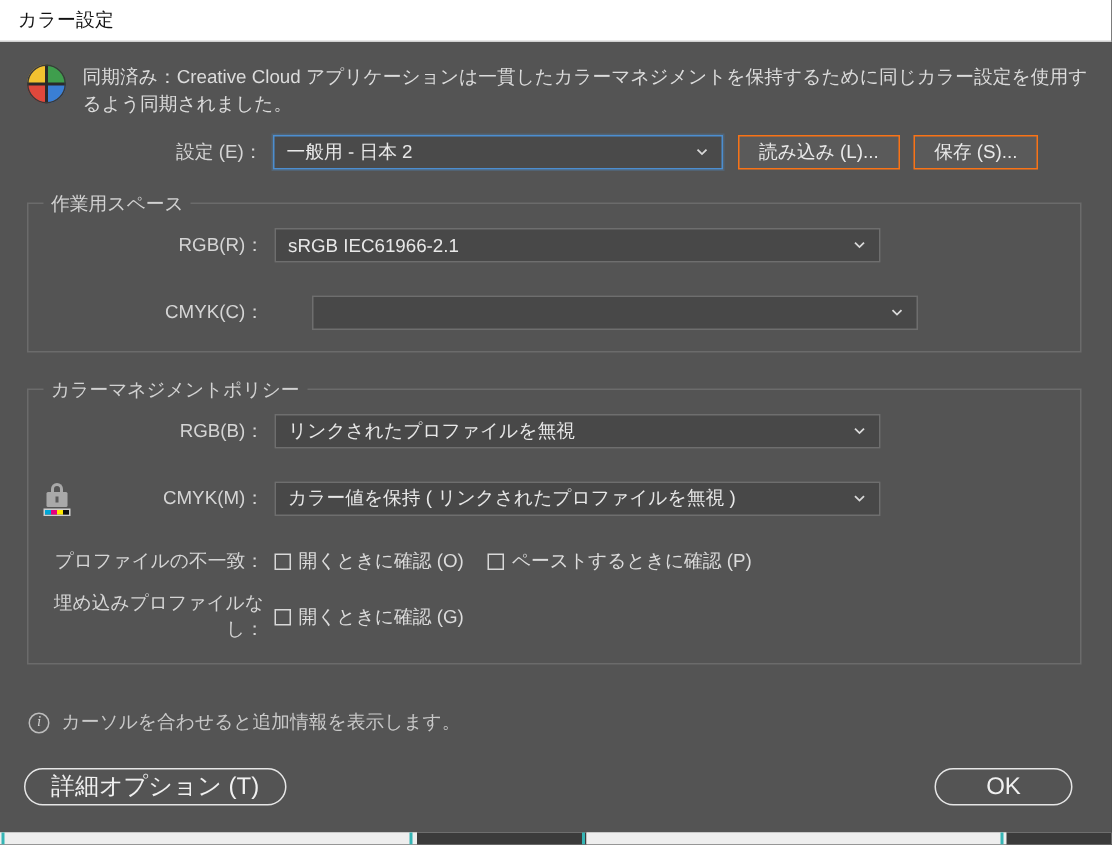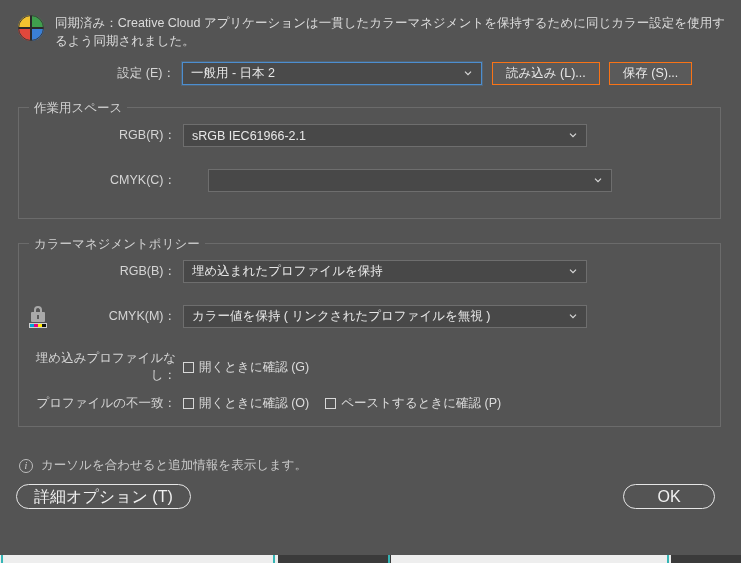--- a/index.html
+++ b/index.html
@@ -180,21 +180,21 @@
     font-size: 12.5px;
     color: #d2d2d2;
     white-space: nowrap;
   }
   .group-row {
     display: flex;
     align-items: center;
     margin-bottom: 22px;
     position: relative;
   }
-  .group-row:last-child { margin-bottom: 12px; gap: 25px; }
+  .group-row:last-child { margin-bottom: 0; gap: 25px; }
   .group .label-right { width: 164px; }
 
   
   .lock-icon {
     position: absolute;
     left: 9px;
     top: 50%;
     transform: translateY(-50%);
     width: 20px;
     height: 22px;
@@ -354,20 +354,23 @@
     width: 2px;
     height: 8px;
     background: #35b5b5;
   }
 </style>
 </head>
 <body>
 
 <div class="window">
 
+  <div class="titlebar">
+    <span class="titlebar-text">カラー設定</span>
+  </div>
 
   <div class="dialog-body">
 
     <div class="sync-row">
       <div class="sync-icon">
         <div class="quad">
           <div class="q q-tl"></div>
           <div class="q q-tr"></div>
           <div class="q q-bl"></div>
           <div class="q q-br"></div>
@@ -419,21 +422,21 @@
         </div>
       </div>
     </div>
 
     <div class="group" style="margin-top:24px;">
       <div class="group-title">カラーマネジメントポリシー</div>
 
       <div class="group-row">
         <div class="label-right">RGB(B)：</div>
         <div class="combo" style="width:404px;">
-          <span>埋め込まれたプロファイルを保持</span>
+          <span>リンクされたプロファイルを無視</span>
           <span class="chev">
             <svg width="8" height="8" viewBox="0 0 8 8">
                 <path d="M1 2.5 L4 5.5 L7 2.5" fill="none" stroke="#d9d9d9" stroke-width="1.2"></path>
               </svg>
           </span>
         </div>
       </div>
 
       <div class="group-row">
         <div class="lock-icon">
@@ -452,42 +455,42 @@
           <span>カラー値を保持 ( リンクされたプロファイルを無視 )</span>
           <span class="chev">
             <svg width="8" height="8" viewBox="0 0 8 8">
                 <path d="M1 2.5 L4 5.5 L7 2.5" fill="none" stroke="#d9d9d9" stroke-width="1.2"></path>
               </svg>
           </span>
         </div>
       </div>
 
       <div class="check-row" style="padding-left:0;">
-        <div class="label-right">埋め込みプロファイルなし：</div>
-        <div class="cb-group">
-          <div class="cb-item">
-            <span class="cb-box"></span>
-            <span class="cb-label">開くときに確認 (G)</span>
-          </div>
-        </div>
-      </div>
-
-      <div class="check-row" style="padding-left:0;">
         <div class="label-right">プロファイルの不一致：</div>
         <div class="cb-group">
           <div class="cb-item">
             <span class="cb-box"></span>
             <span class="cb-label">開くときに確認 (O)</span>
           </div>
           <div class="cb-item">
             <span class="cb-box"></span>
             <span class="cb-label">ペーストするときに確認 (P)</span>
           </div>
         </div>
       </div>
+
+      <div class="check-row" style="padding-left:0;">
+        <div class="label-right">埋め込みプロファイルなし：</div>
+        <div class="cb-group">
+          <div class="cb-item">
+            <span class="cb-box"></span>
+            <span class="cb-label">開くときに確認 (G)</span>
+          </div>
+        </div>
+      </div>
     </div>
 
     <div class="info-row">
       <span class="info-icon">i</span>
       <span class="info-text">カーソルを合わせると追加情報を表示します。</span>
     </div>
 
     <div class="footer">
       <button class="pill">詳細オプション (T)</button>
       <span class="spacer"></span>

